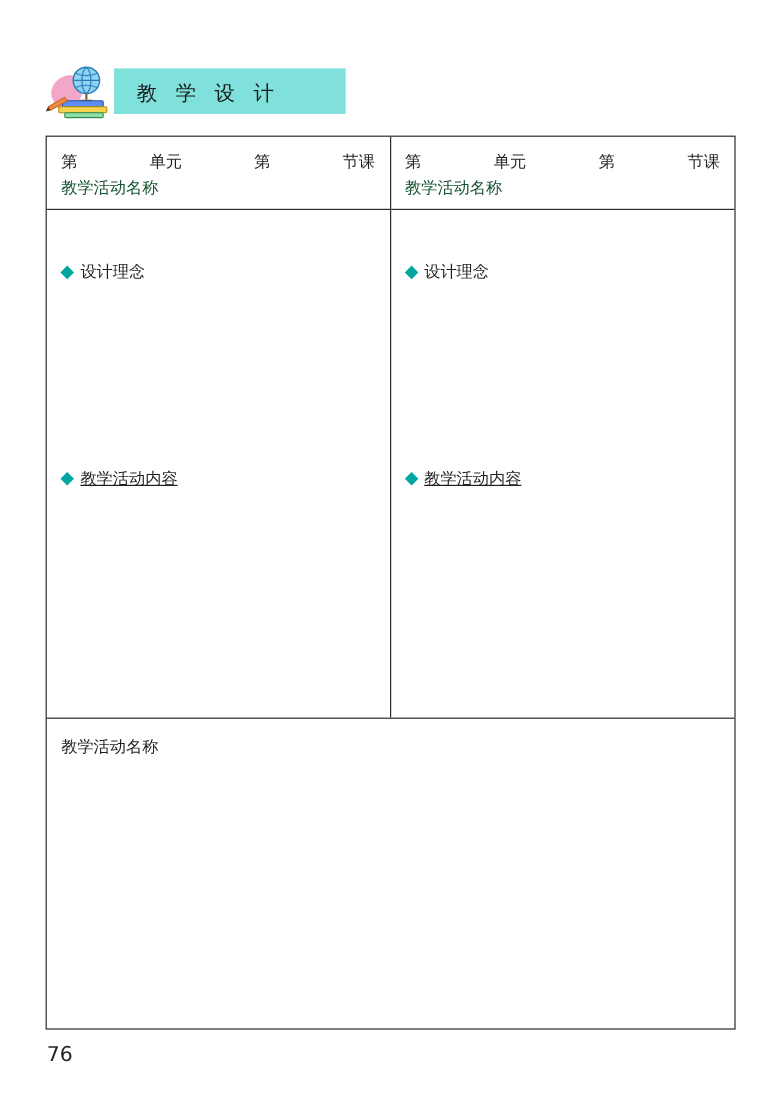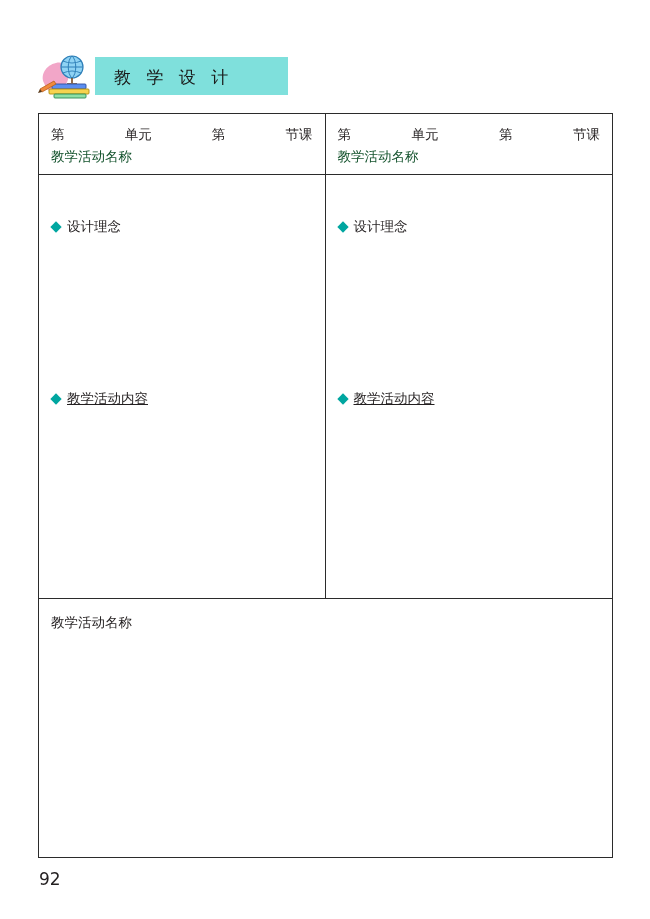--- a/index.html
+++ b/index.html
@@ -249,15 +249,15 @@
       </div>
 
     </div>
 
     <div class="bottom-area">
       <div class="bottom-label">教学活动名称</div>
     </div>
 
   </div>
 
-  <div class="page-number">92</div>
+  <div class="page-number">76</div>
 
 </div>
 
 </body></html>

